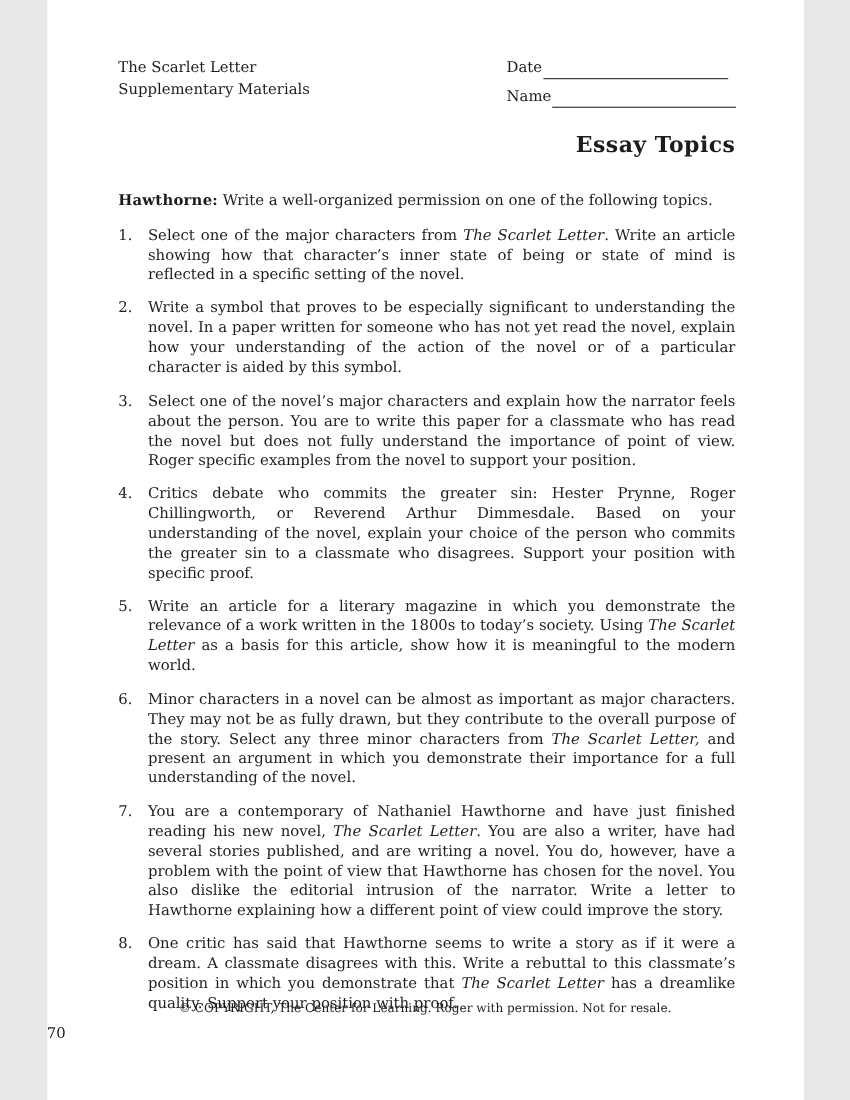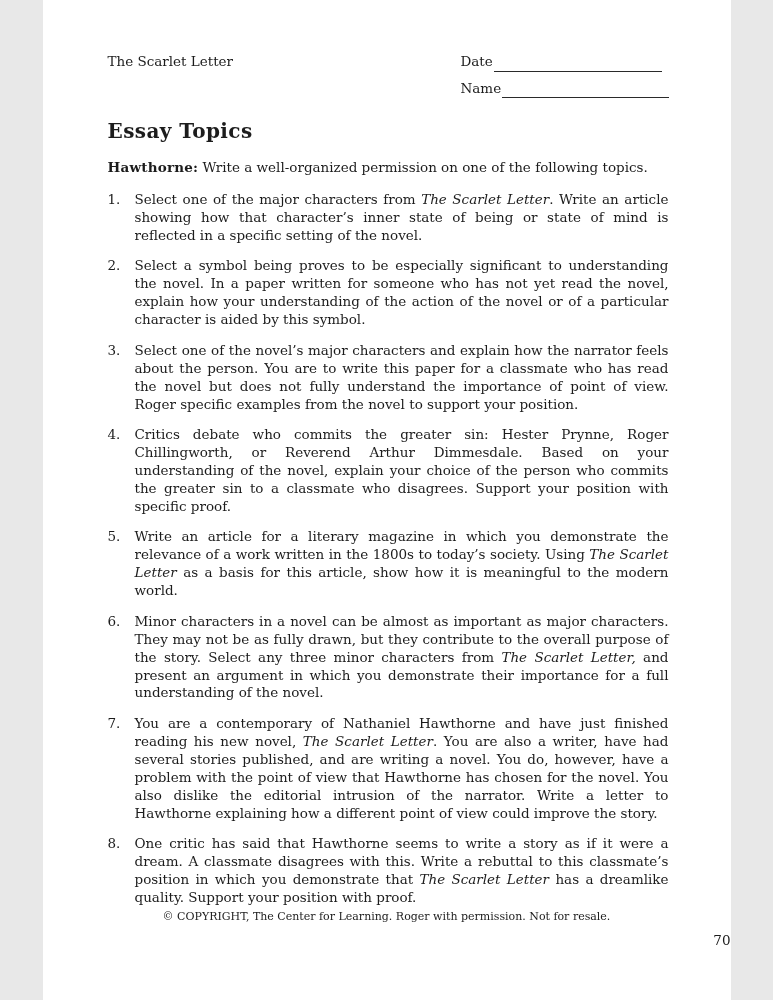--- a/index.html
+++ b/index.html
@@ -43,26 +43,26 @@
     white-space: nowrap;
   }
   .blank-line {
     display: inline-block;
     width: 168px;
     height: 14px;
     border-bottom: 1px solid #2a2a2a;
     margin-left: 1px;
   }
   .doc-title {
-    text-align: left;
+    text-align: right;
     font-weight: bold;
     font-size: 20px;
     letter-spacing: 0.4px;
     margin-top: 14px;
-    margin-bottom: 16px;
+    margin-bottom: 31px;
   }
   .directions {
     font-size: 13.5px;
     line-height: 1.33;
     margin-bottom: 14px;
   }
   .directions b {
     letter-spacing: 0.2px;
   }
   .topics-list {
@@ -89,33 +89,34 @@
     top: 910px;
     text-align: center;
     font-size: 11px;
     color: #1c1c1c;
   }
   .doc-footer-page {
     position: absolute;
     left: 0;
     right: 0;
     top: 932px;
-    text-align: right;
+    text-align: left;
     font-size: 13.5px;
   }
 </style>
 </head>
 <body>
 
 <div class="page">
   <div class="content">
 
     <div class="doc-header">
       <div class="header-left">
         <div>The Scarlet Letter</div>
+        <div>Supplementary Materials</div>
       </div>
       <div class="header-right">
         <div class="fill-line-row">
           <span>Date</span>
           <span class="blank-line"></span>
         </div>
         <div class="fill-line-row">
           <span>Name</span>
           <span class="blank-line"></span>
         </div>
@@ -128,21 +129,21 @@
       <b>Hawthorne:</b><span> Write a well-organized permission on one of the following topics.</span>
     </div>
 
     <div class="topics-list">
         <div class="topic">
           <div class="topic-num">1.</div>
           <div class="topic-text">Select one of the major characters from <i>The Scarlet Letter</i>. Write an article showing how that character’s inner state of being or state of mind is reflected in a specific setting of the novel.</div>
         </div>
         <div class="topic">
           <div class="topic-num">2.</div>
-          <div class="topic-text">Select a symbol being proves to be especially significant to understanding the novel. In a paper written for someone who has not yet read the novel, explain how your understanding of the action of the novel or of a particular character is aided by this symbol.</div>
+          <div class="topic-text">Write a symbol that proves to be especially significant to understanding the novel. In a paper written for someone who has not yet read the novel, explain how your understanding of the action of the novel or of a particular character is aided by this symbol.</div>
         </div>
         <div class="topic">
           <div class="topic-num">3.</div>
           <div class="topic-text">Select one of the novel’s major characters and explain how the narrator feels about the person. You are to write this paper for a classmate who has read the novel but does not fully understand the importance of point of view. Roger specific examples from the novel to support your position.</div>
         </div>
         <div class="topic">
           <div class="topic-num">4.</div>
           <div class="topic-text">Critics debate who commits the greater sin: Hester Prynne, Roger Chillingworth, or Reverend Arthur Dimmesdale. Based on your understanding of the novel, explain your choice of the person who commits the greater sin to a classmate who disagrees. Support your position with specific proof.</div>
         </div>
         <div class="topic">

